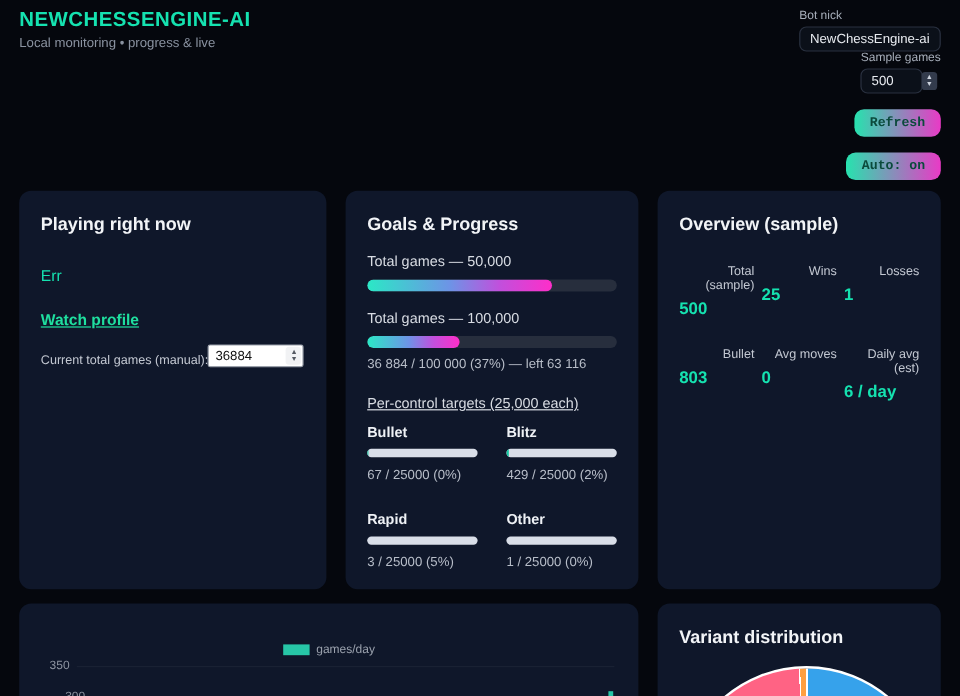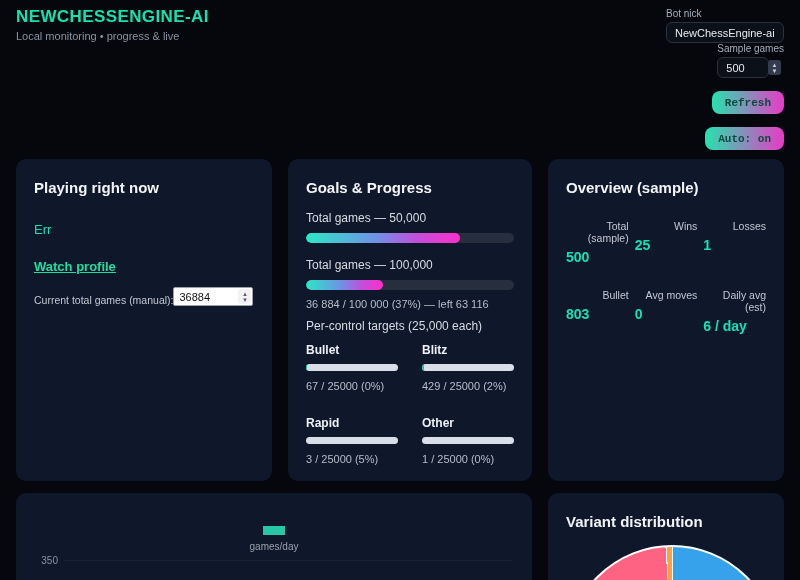--- a/index.html
+++ b/index.html
@@ -50,32 +50,32 @@
     width:80px; height:19px; background:#ffffff; border:1px solid #9aa0aa; border-radius:2px;
     font-size:11px; color:#111; padding:1px 16px 1px 5px; outline:none;
     font-family:"Liberation Sans",sans-serif;
   }
   .manual-wrap .spin { background:#f1f2f4; color:#555a63; right:2px; top:2px; bottom:2px; }
   
   .goal-label { font-size:12px; color:#d8dce3; margin-top:15px; }
   .track { height:10px; border-radius:5px; background:#272e3d; margin-top:8px; overflow:hidden; }
   .fill { height:100%; border-radius:5px; background:linear-gradient(90deg,#2be8c6,#6e93e6 45%,#c24fdc 72%,#fe2ec9); }
   .goal-cap { font-size:11px; color:#b7bdc8; margin-top:8px; }
-  .pc-head { font-size:12px; color:#d8dce3; margin-top:9px; }
+  .pc-head { font-size:12px; color:#d8dce3; margin-top:19px;text-decoration:underline; }
   .pcgrid { display:grid; grid-template-columns:1fr 1fr; column-gap:16px; row-gap:12px; margin-top:10px;gap:24px; }
   .pc-name { font-size:12px; font-weight:bold; color:#eef1f5; }
   .minitrack { height:7px; border-radius:4px; background:#d9dee8; margin-top:7px; overflow:hidden; }
   .minifill { height:100%; border-radius:4px; background:#13c9a2; }
   .pc-cap { font-size:11px; color:#b7bdc8; margin-top:9px; }
   
   .stats { display:grid; grid-template-columns:1fr 1fr 1fr; row-gap:24px; column-gap:6px; margin-top:24px; }
   .stat-label { font-size:10.5px; color:#c3c8d2;text-align:right; }
   .stat-value { font-size:14px; font-weight:bold; color:#15e2b0; margin-top:5px; }
   
-  .legend { display:flex; align-items:center; justify-content:center; gap:6px; margin-top:17px;flex-direction:column; }
+  .legend { display:flex; align-items:center; justify-content:center; gap:6px; margin-top:17px; }
   .swatch { width:22px; height:9px; background:#27c6a7; }
   .legend span { font-size:10px; color:#9aa1ad; }
   .plot { position:relative; height:184px; margin:8px 2px 0 30px; }
   .gridline { position:absolute; left:0; right:0; height:1px; background:rgba(255,255,255,0.045); }
   .ytick { position:absolute; left:-30px; width:24px; text-align:right; font-size:10px; color:#8d94a0; transform:translateY(-50%); }
   .bars { position:absolute; inset:0; display:flex; align-items:flex-end; border-bottom:1px solid rgba(255,255,255,0.06); }
   .slot { flex:1; display:flex; align-items:flex-end; justify-content:center; height:100%; }
   .bar { width:75%; background:#27c6a7; }
   
   .donut { position:relative; width:212px; height:212px; margin:15px auto 0; border-radius:50%; border:2px solid #fff; }

